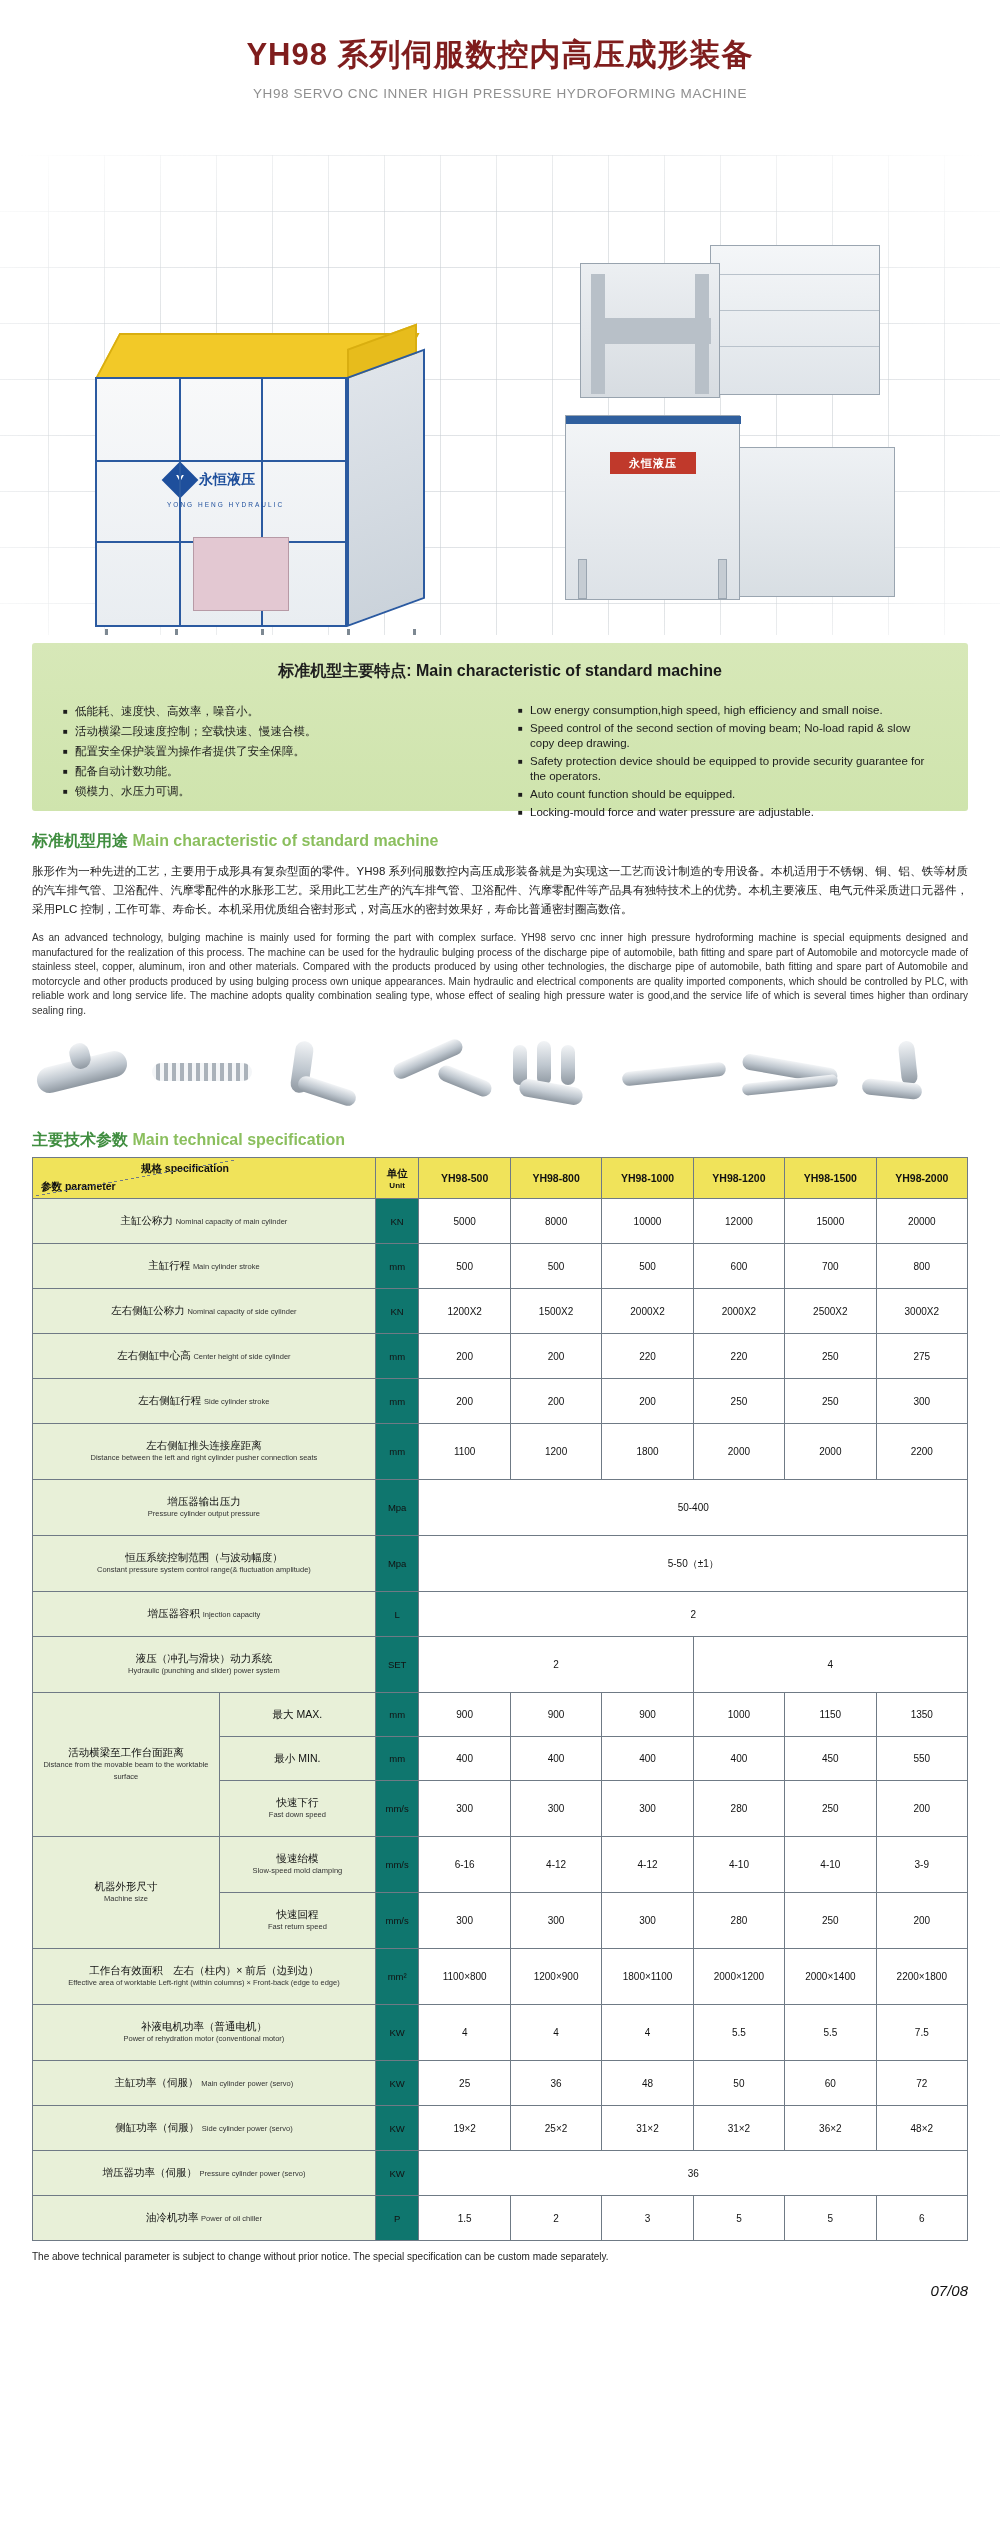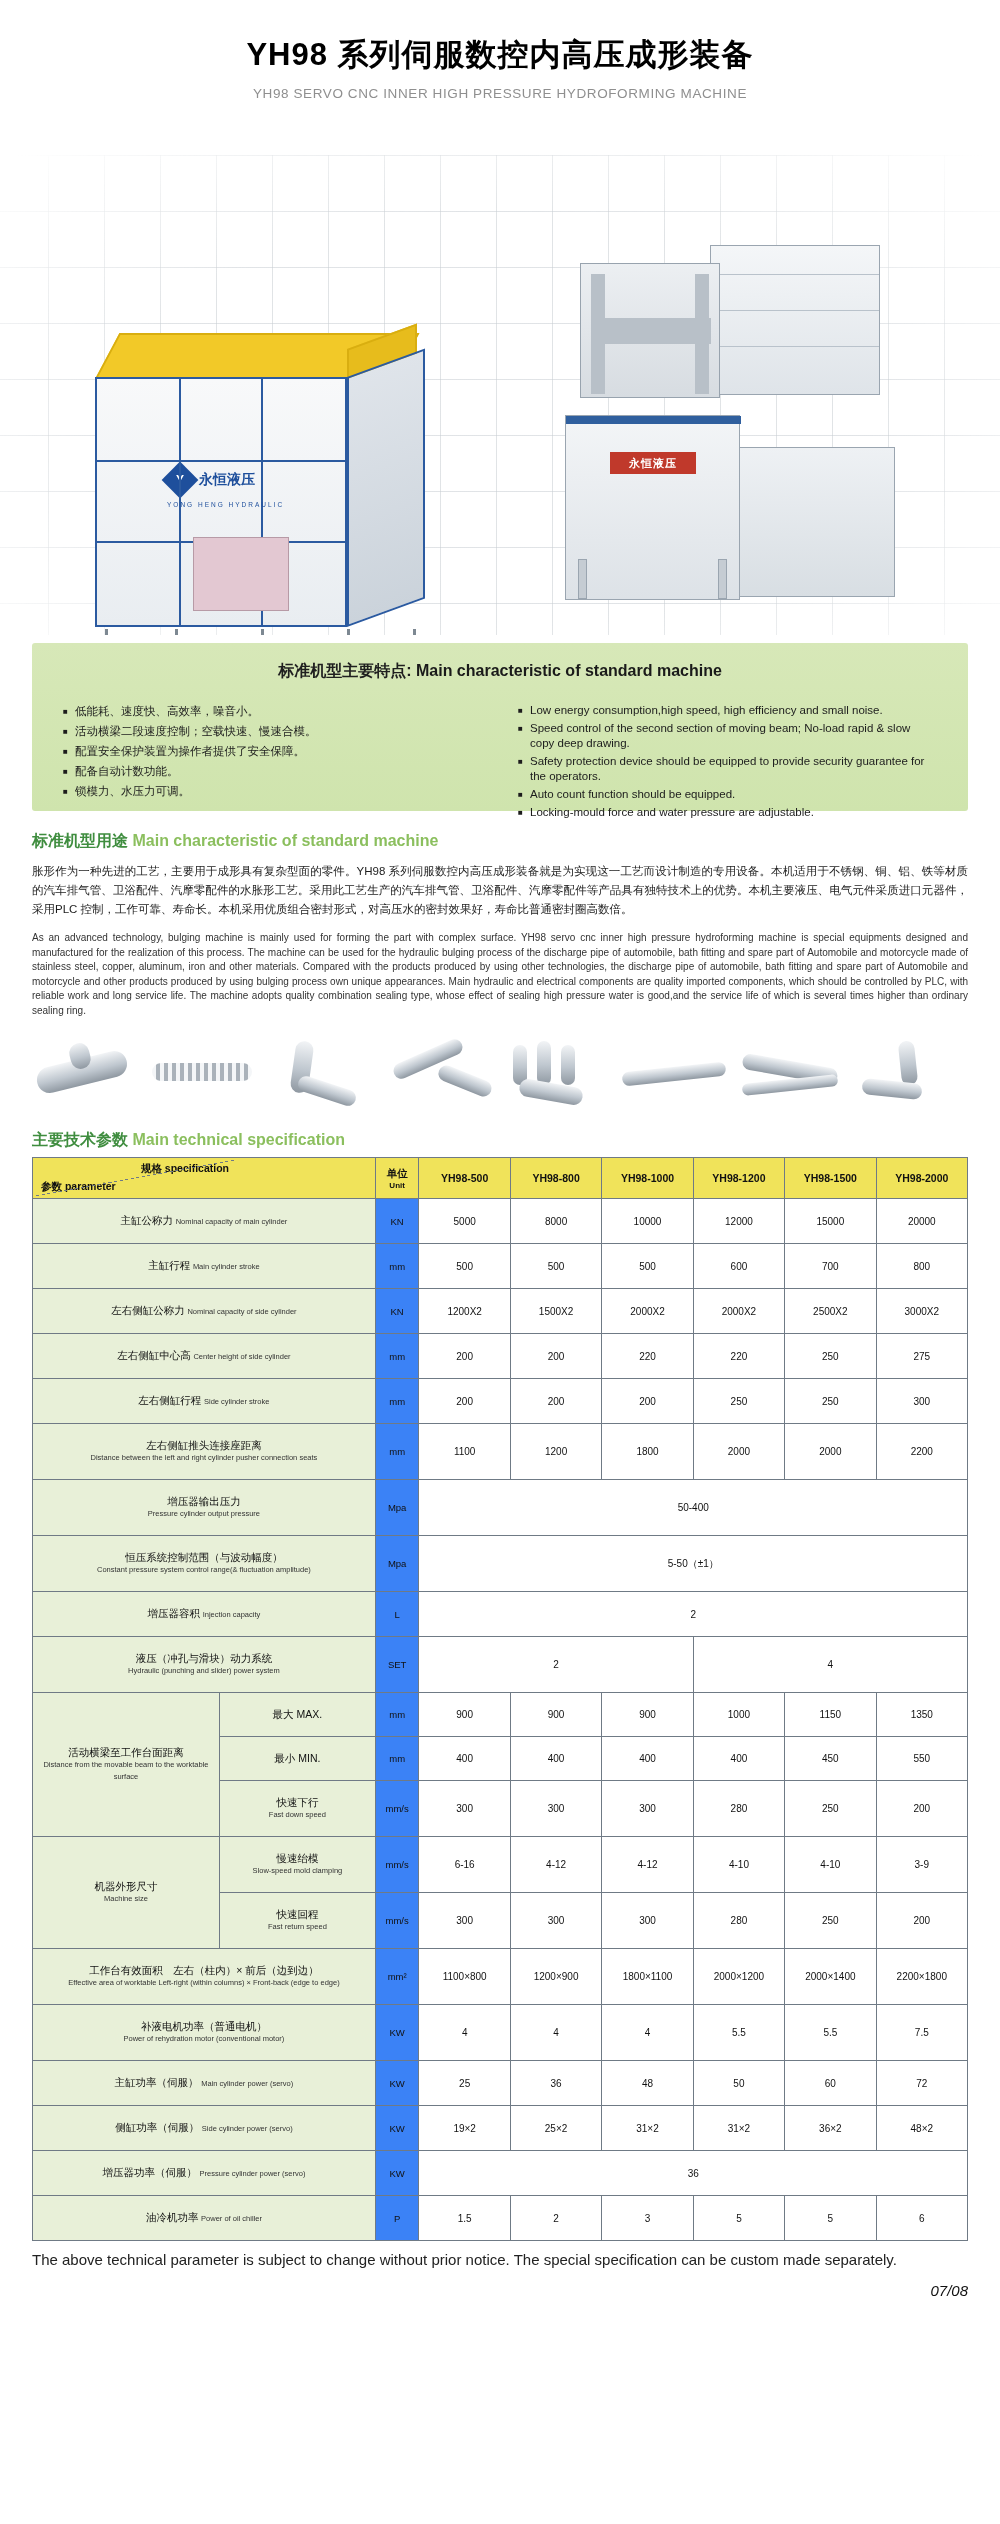--- a/index.html
+++ b/index.html
@@ -12,21 +12,21 @@
     position:relative;
     overflow:hidden;
   }
 
   
   .header { padding-top:34px; text-align:center; }
   .header h1 {
     margin:0;
     font-size:31px;
     font-weight:bold;
-    color:#000000;
+    color:#7f1d1d;
     letter-spacing:1px;
   }
   .header h2 {
     margin:10px 0 0 0;
     font-size:13.5px;
     font-weight:normal;
     color:#8f8f8f;
     letter-spacing:0.6px;
   }
 
@@ -231,36 +231,36 @@
   }
   table.spec td.param {
     background:#e8f0d8;
     text-align:center;
     font-size:9.5px;
     padding:16px 4px;
     line-height:11px;
   }
   td.param .cn { font-size:10.5px; }
   td.param .en { font-size:7.5px; color:#333; }
-  td.unit { background:#3b82f6; width:40px; }
+  td.unit { background:#0f766e; width:40px; }
   table.spec td.val { width:88px; font-size:10px; }
   .hdr-diag {
     position:relative; width:200px; height:36px; overflow:hidden;
   }
   .hdr-diag:after {
     content:""; position:absolute; left:0; top:0; width:100%; height:100%;
     background:linear-gradient(to bottom right, transparent 49.6%, #6f7a85 49.6%, #6f7a85 50.4%, transparent 50.4%);
   }
   .hdr-diag .tr { position:absolute; right:6px; top:2px; font-weight:bold; }
   .hdr-diag .bl { position:absolute; left:6px; bottom:2px; font-weight:bold; }
 
   
   .footer { margin:10px 32px 0 32px; position:relative; height:50px; }
   .footer .cn { font-size:11.5px; color:#111; }
-  .footer .en { font-size:15px; color:#222; margin-top:2px; }
+  .footer .en { font-size:10px; color:#222; margin-top:2px; }
   .footer .page {
     position:absolute; right:0; bottom:2px; font-size:15px; color:#111;font-style:italic;
   }
 </style>
 </head>
 <body>
 
 <div class="header">
   <h1>YH98 系列伺服数控内高压成形装备</h1>
   <h2>YH98 SERVO CNC INNER HIGH PRESSURE HYDROFORMING MACHINE</h2>

